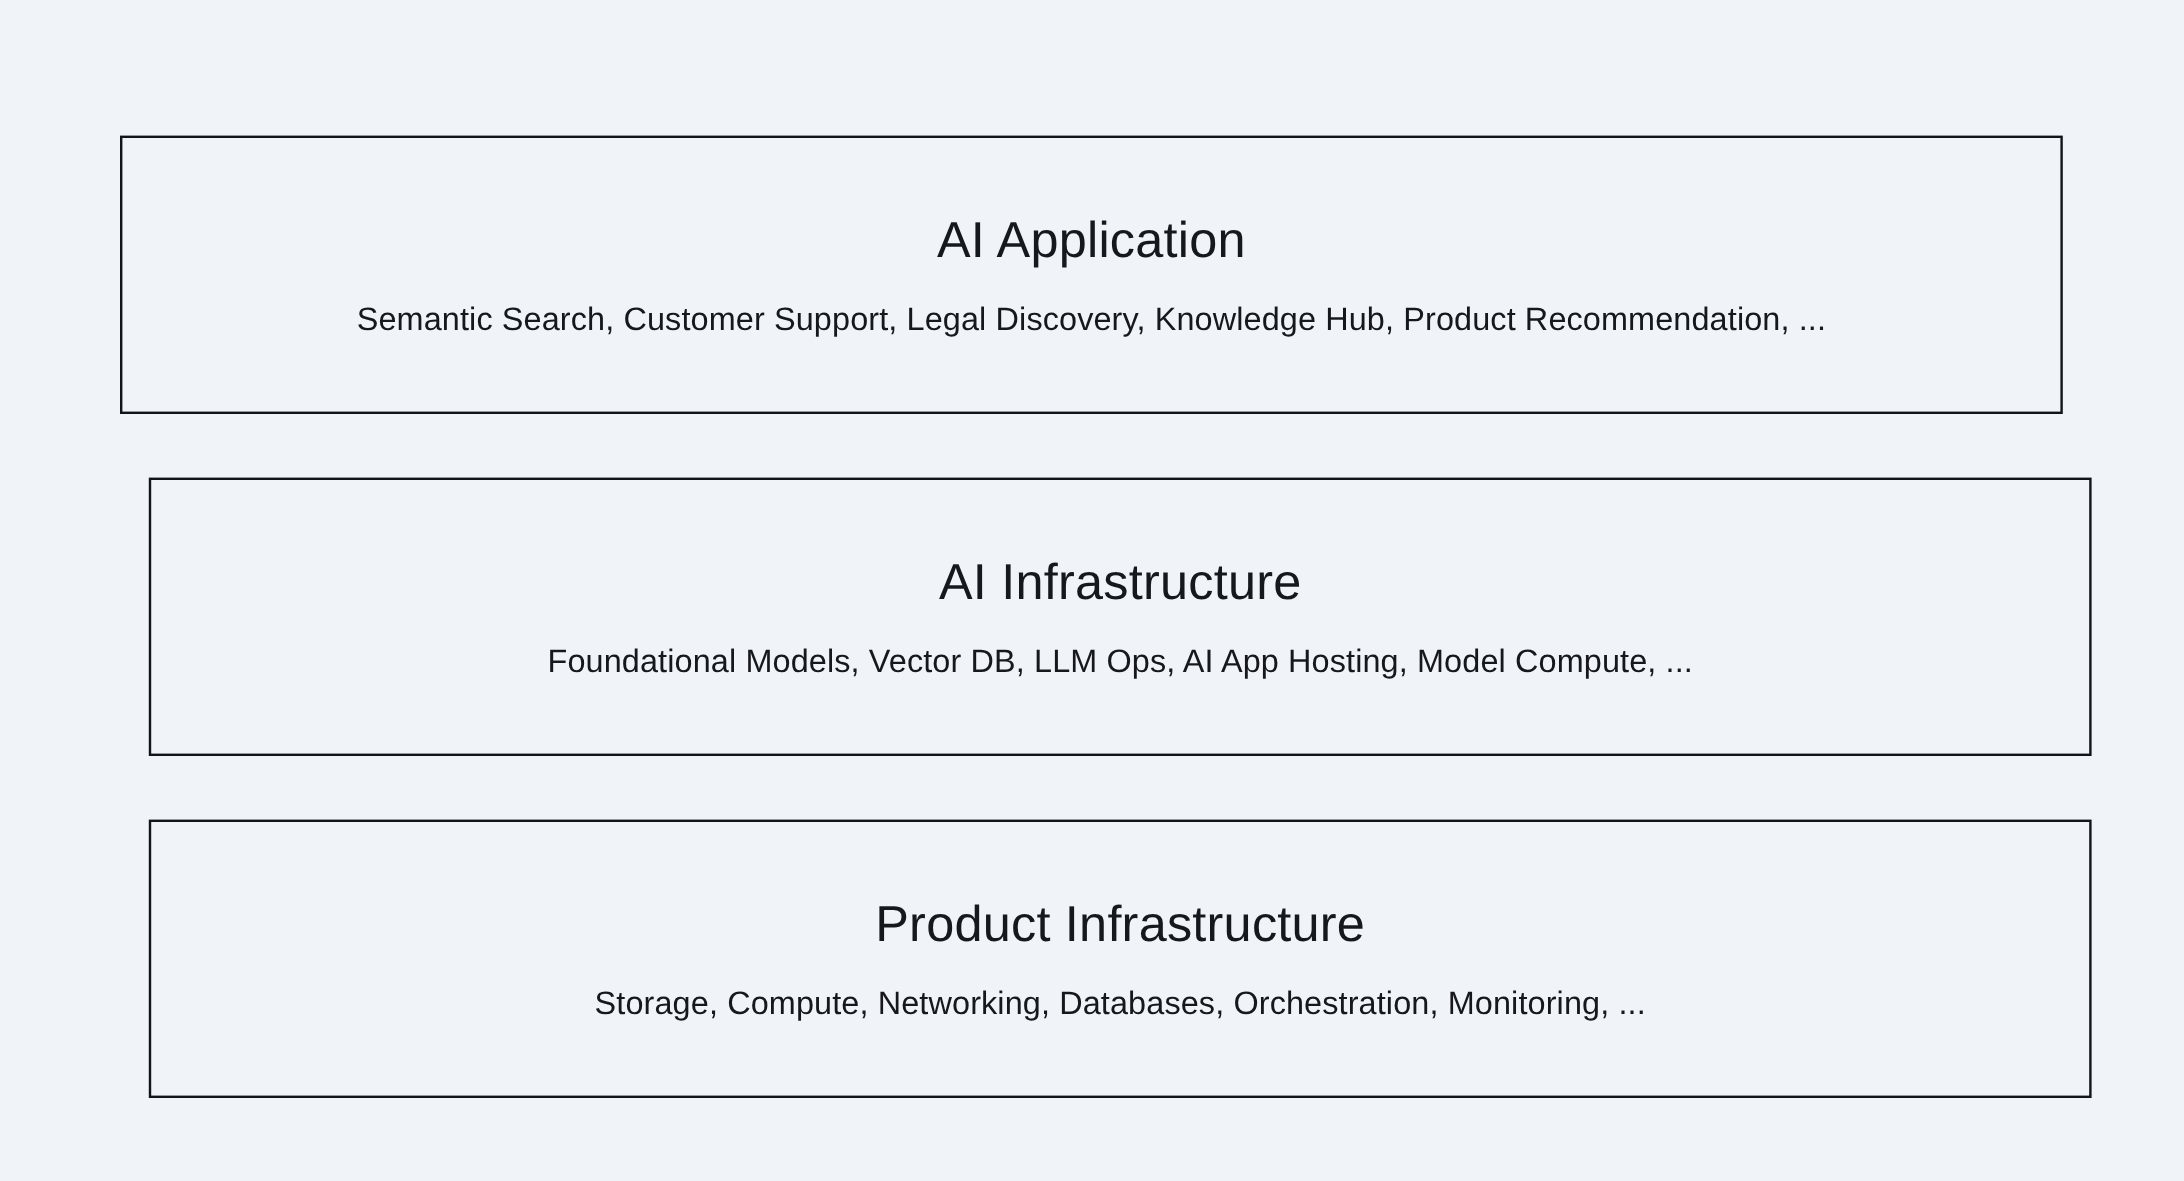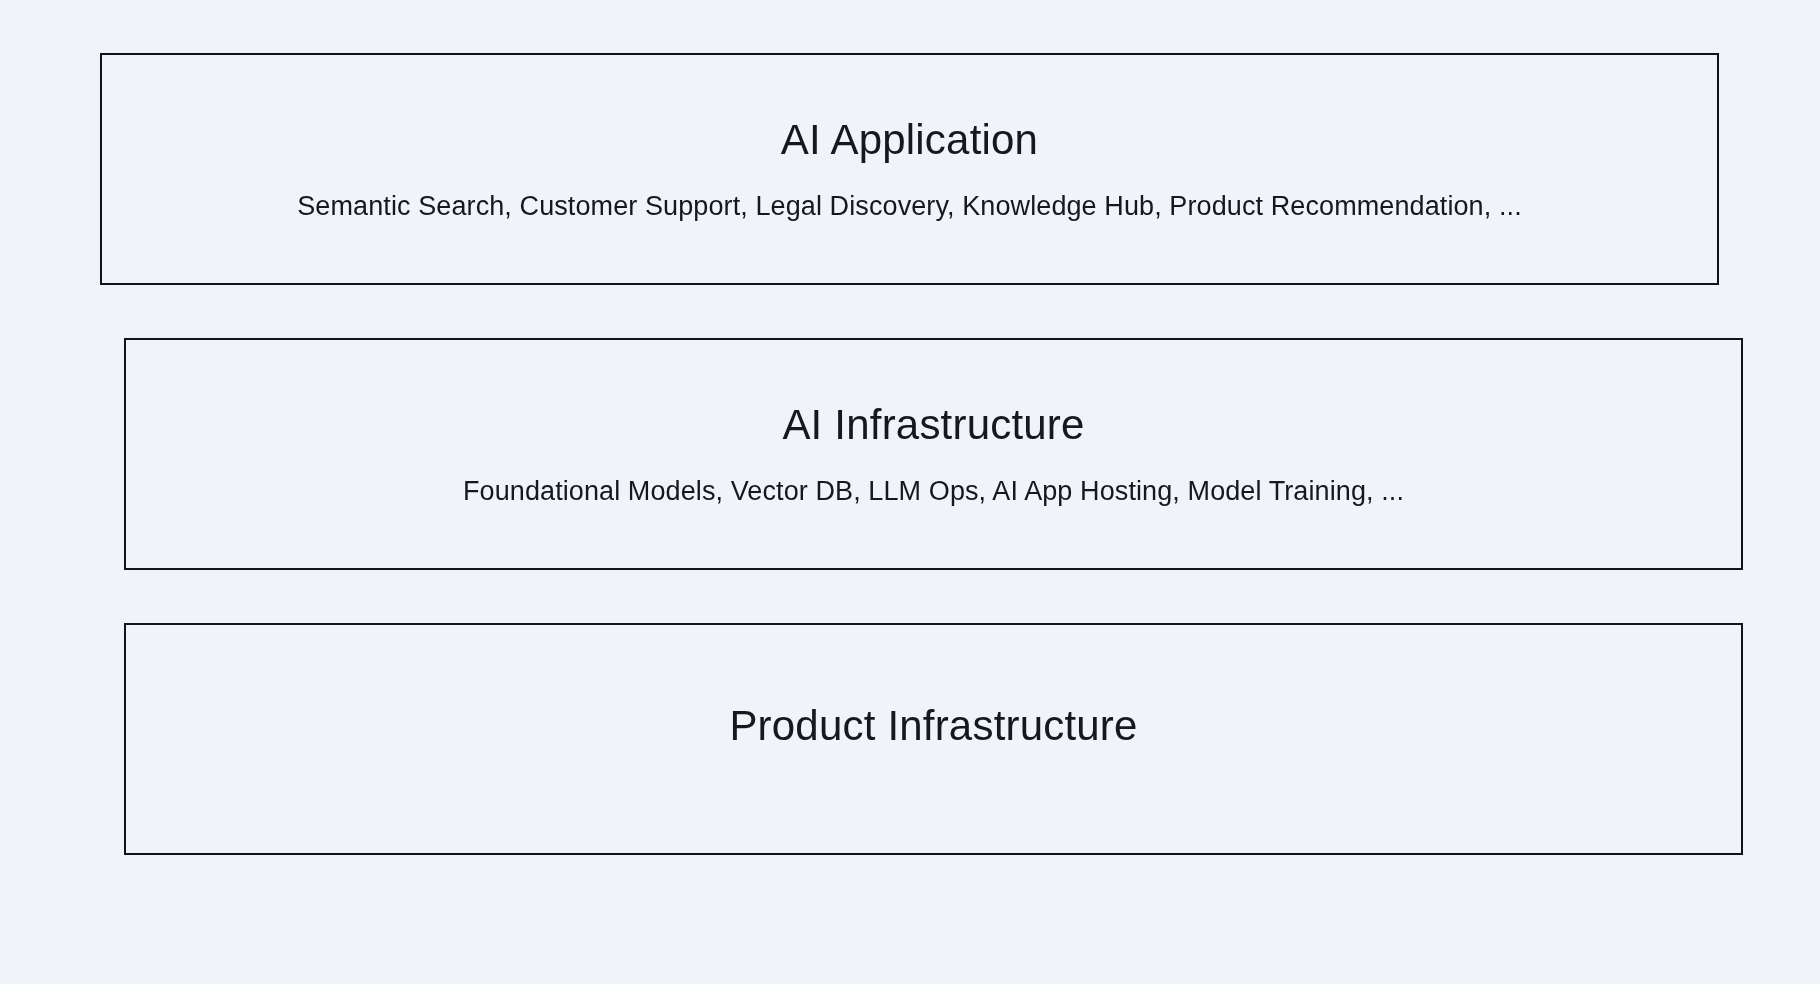--- a/index.html
+++ b/index.html
@@ -13,21 +13,21 @@
     font-family: "Liberation Sans", sans-serif;
     color: #111418;
     overflow: hidden;
   }
 
   .stack-canvas {
     position: relative;
     width: 1820px;
     height: 984px;
     box-sizing: border-box;
-    padding: 53px 101px 0 100px;
+    padding: 113px 101px 0 100px;
   }
 
   .layer-box {
     box-sizing: border-box;
     width: 1619px;
     height: 232px;
     border: 2px solid #111418;
     background: transparent;
     display: flex;
     flex-direction: column;
@@ -67,20 +67,21 @@
 
 <div class="stack-canvas">
 
   <div class="layer-box">
     <div class="layer-title">AI Application</div>
     <div class="layer-subtitle">Semantic Search, Customer Support, Legal Discovery, Knowledge Hub, Product Recommendation, ...</div>
   </div>
 
   <div class="layer-box">
     <div class="layer-title">AI Infrastructure</div>
-    <div class="layer-subtitle">Foundational Models, Vector DB, LLM Ops, AI App Hosting, Model Training, ...</div>
+    <div class="layer-subtitle">Foundational Models, Vector DB, LLM Ops, AI App Hosting, Model Compute, ...</div>
   </div>
 
   <div class="layer-box">
     <div class="layer-title">Product Infrastructure</div>
+    <div class="layer-subtitle">Storage, Compute, Networking, Databases, Orchestration, Monitoring, ...</div>
   </div>
 
 </div>
 
 </body></html>

